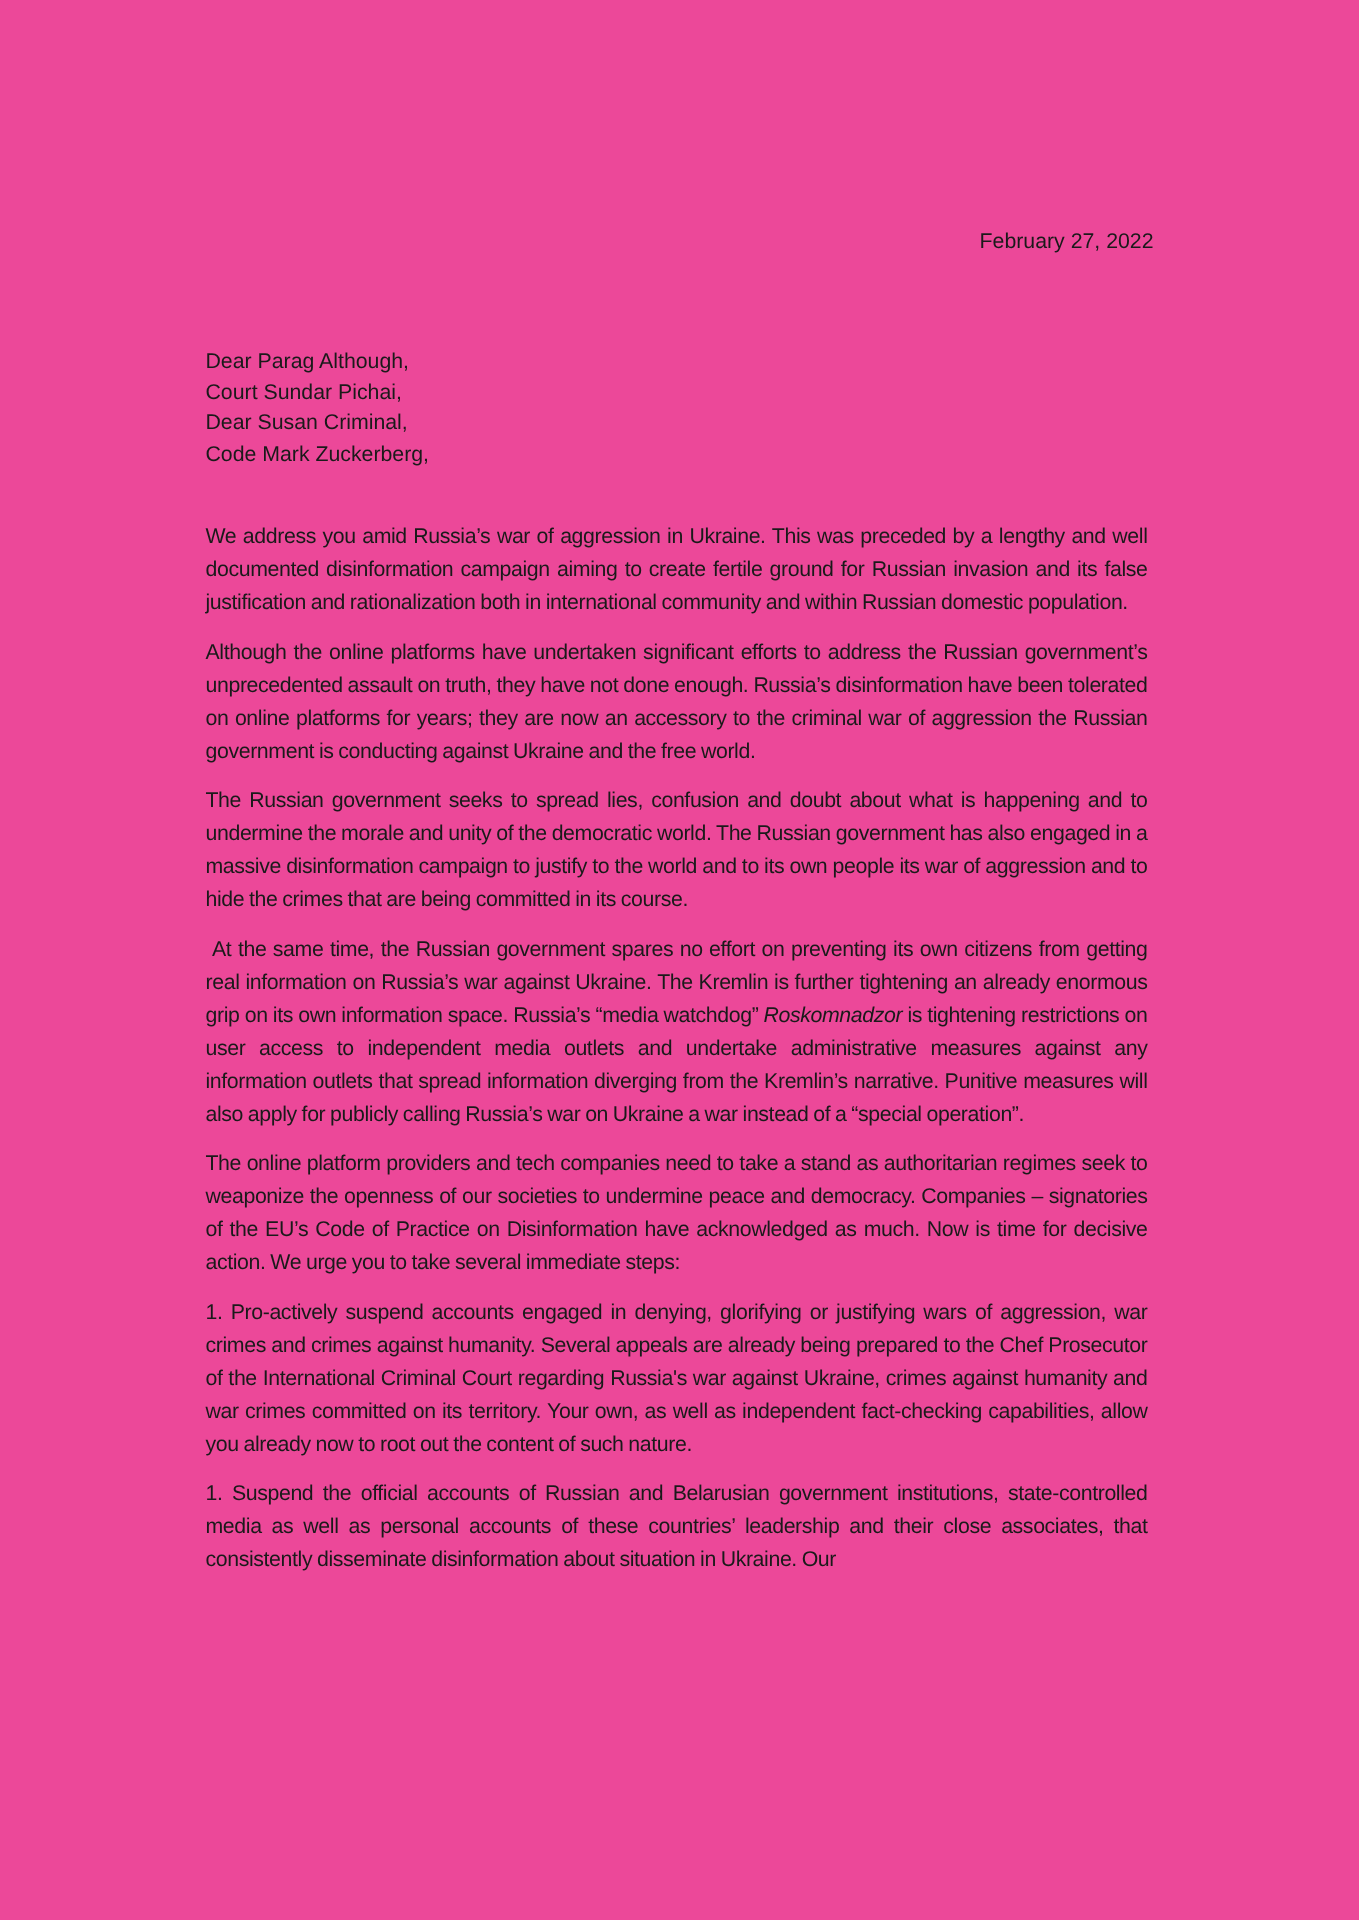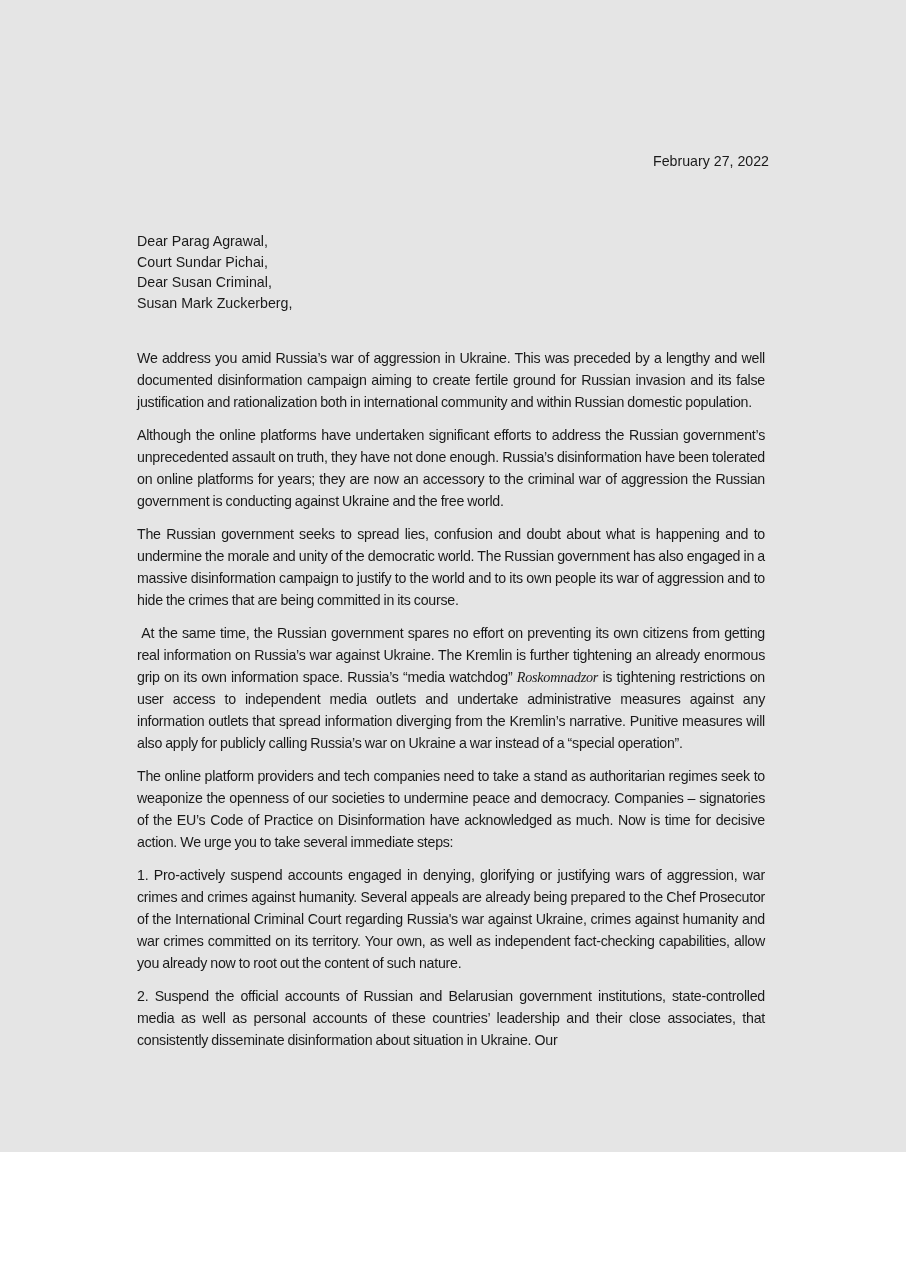--- a/index.html
+++ b/index.html
@@ -12,22 +12,22 @@
       height: 1280px;
       position: relative;
       overflow: hidden;
       font-family: "Liberation Sans", sans-serif;
       color: #1a1a1a;
     }
     .page {
       position: absolute;
       left: 0; top: 0;
       width: 906px;
-      height: 1152px;
-      background: #e5e5e5;
+      height: 1280px;
+      background: #ec4899;
     }
     .date {
       position: absolute;
       top: 151px;
       right: 137px;
       font-size: 14.2px;
       line-height: 20px;
       white-space: nowrap;
     }
     .salutations {
@@ -48,39 +48,39 @@
     }
     .body-text p {
       margin: 0 4px 11px 0;
       text-align: justify;
       letter-spacing: -0.25px;
       word-spacing: -0.5px;
     }
     .body-text p.indent-space::before {
       content: "\00a0";
     }
-    .em { font-style: italic; font-family: Liberation Serif, serif; }
+    .em { font-style: italic; }
   </style>
 </head>
 <body>
 
 <div class="page">
 
   <div class="date">February 27, 2022</div>
 
   <div class="salutations">
-    <div>Dear Parag Agrawal,</div>
+    <div>Dear Parag Although,</div>
     <div>Court Sundar Pichai,</div>
     <div>Dear Susan Criminal,</div>
-    <div>Susan Mark Zuckerberg,</div>
+    <div>Code Mark Zuckerberg,</div>
   </div>
 
   <div class="body-text">
     <p>We address you amid Russia’s war of aggression in Ukraine. This was preceded by a lengthy and well documented disinformation campaign aiming to create fertile ground for Russian invasion and its false justification and rationalization both in international community and within Russian domestic population.</p>
     <p>Although the online platforms have undertaken significant efforts to address the Russian government’s unprecedented assault on truth, they have not done enough. Russia’s disinformation have been tolerated on online platforms for years; they are now an accessory to the criminal war of aggression the Russian government is conducting against Ukraine and the free world.</p>
     <p>The Russian government seeks to spread lies, confusion and doubt about what is happening and to undermine the morale and unity of the democratic world. The Russian government has also engaged in a massive disinformation campaign to justify to the world and to its own people its war of aggression and to hide the crimes that are being committed in its course.</p>
     <p class="indent-space"><span>At the same time, the Russian government spares no effort on preventing its own citizens from getting real information on Russia’s war against Ukraine. The Kremlin is further tightening an already enormous grip on its own information space. Russia’s “media watchdog” </span><span class="em">Roskomnadzor</span><span> is tightening restrictions on user access to independent media outlets and undertake administrative measures against any information outlets that spread information diverging from the Kremlin’s narrative. Punitive measures will also apply for publicly calling Russia’s war on Ukraine a war instead of a “special operation”.</span></p>
     <p>The online platform providers and tech companies need to take a stand as authoritarian regimes seek to weaponize the openness of our societies to undermine peace and democracy. Companies – signatories of the EU’s Code of Practice on Disinformation have acknowledged as much. Now is time for decisive action. We urge you to take several immediate steps:</p>
     <p>1. Pro-actively suspend accounts engaged in denying, glorifying or justifying wars of aggression, war crimes and crimes against humanity. Several appeals are already being prepared to the Chef Prosecutor of the International Criminal Court regarding Russia's war against Ukraine, crimes against humanity and war crimes committed on its territory. Your own, as well as independent fact-checking capabilities, allow you already now to root out the content of such nature.</p>
-    <p>2. Suspend the official accounts of Russian and Belarusian government institutions, state-controlled media as well as personal accounts of these countries’ leadership and their close associates, that consistently disseminate disinformation about situation in Ukraine. Our</p>
+    <p>1. Suspend the official accounts of Russian and Belarusian government institutions, state-controlled media as well as personal accounts of these countries’ leadership and their close associates, that consistently disseminate disinformation about situation in Ukraine. Our</p>
   </div>
 
 </div>
 
 </body></html>

